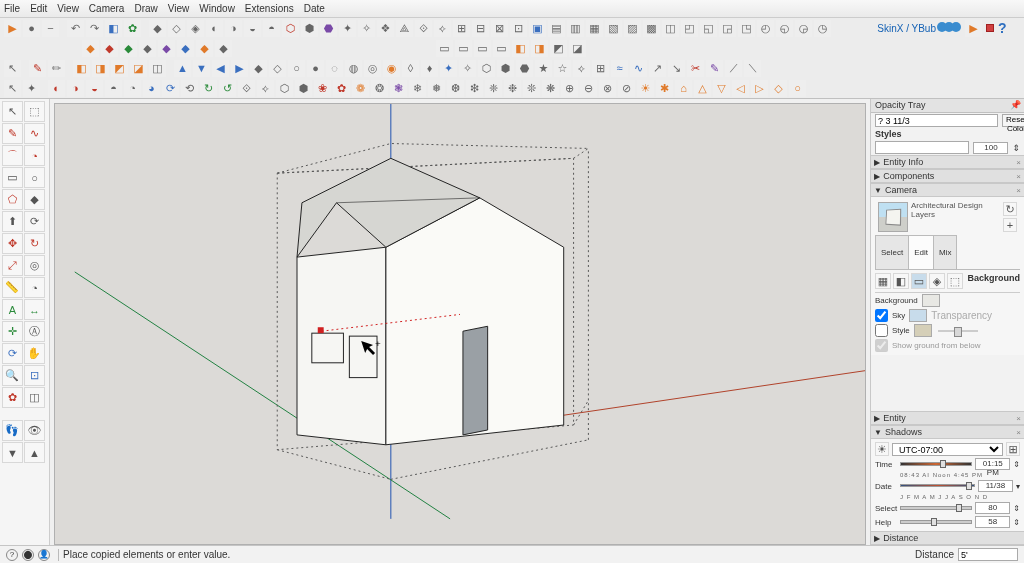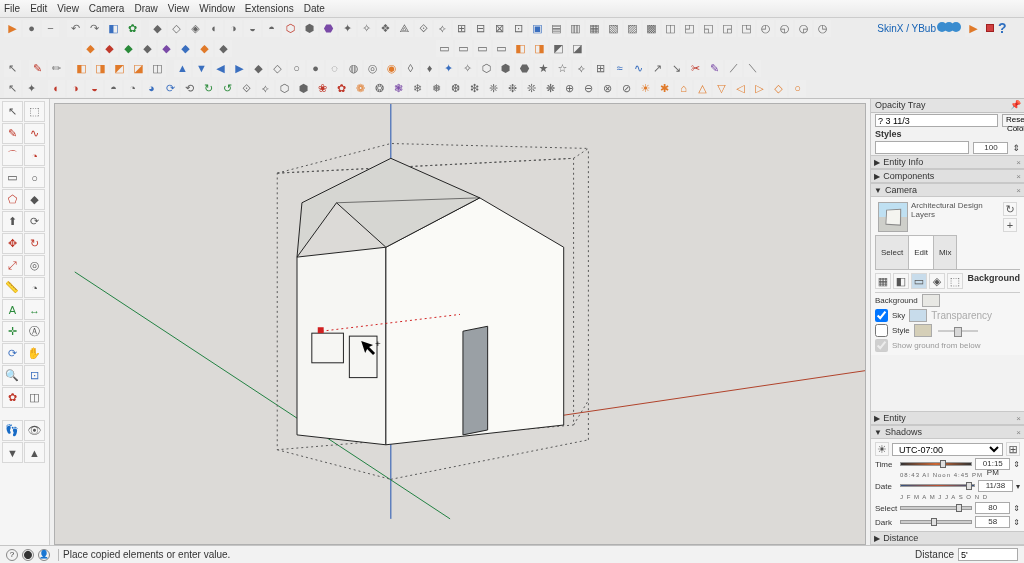--- a/index.html
+++ b/index.html
@@ -483,21 +483,21 @@
         <div class="shadow-row">
           <span style="width:22px">Select</span>
           <div class="shadow-slider">
               <div class="bar" style="background:#ccc"></div>
               <div class="thumb" style="left:78%"></div>
             </div>
           <div class="val-box">80</div>
           <span>⇕</span>
         </div>
         <div class="shadow-row">
-          <span style="width:22px">Dark</span>
+          <span style="width:22px">Help</span>
           <div class="shadow-slider">
               <div class="bar" style="background:#ccc"></div>
               <div class="thumb" style="left:43%"></div>
             </div>
           <div class="val-box">58</div>
           <span>⇕</span>
         </div>
       </div>
       <div class="panel-head">
           <span class="tri">▶</span>

